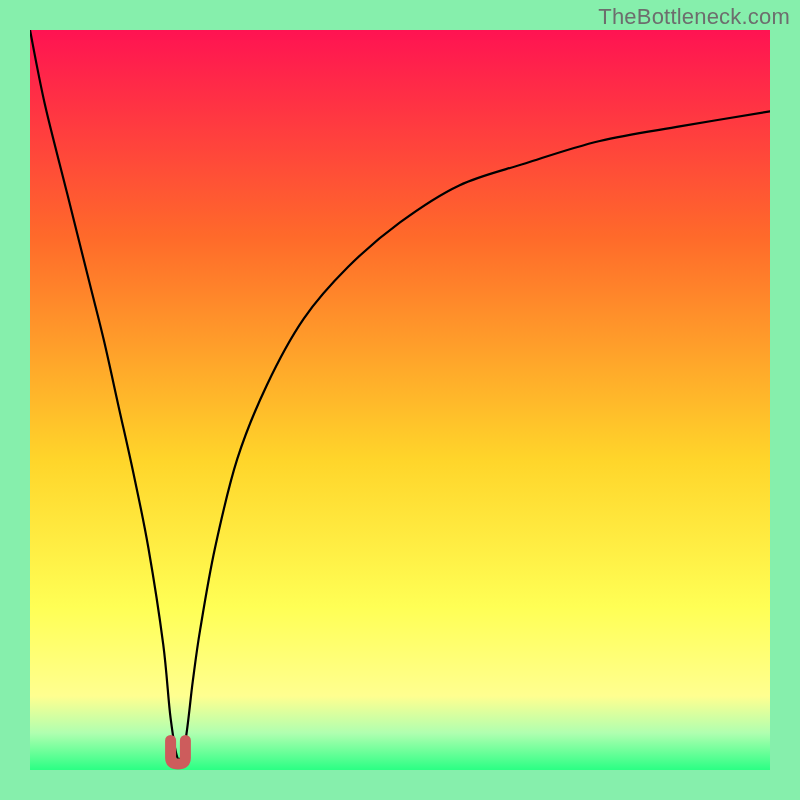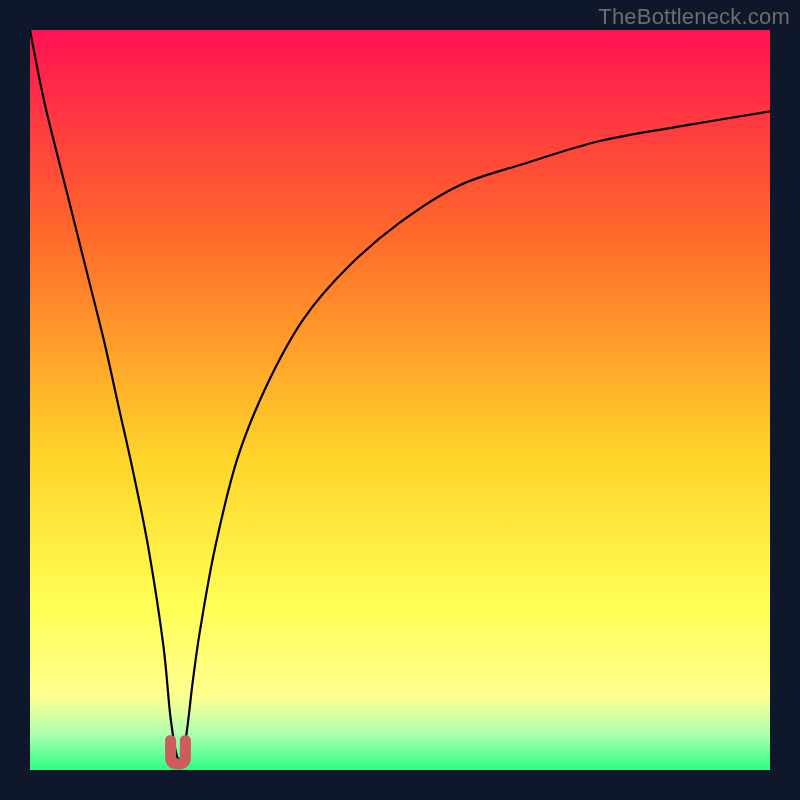--- a/index.html
+++ b/index.html
@@ -9,21 +9,21 @@
     height: 800px;
     overflow: hidden;
     background: #000;
   }
   .frame {
     position: absolute;
     top: 0;
     left: 0;
     width: 800px;
     height: 800px;
-    background: #0f172a;
+    background: #86efac;
   }
   .plot {
     position: absolute;
     top: 30px;
     left: 30px;
     width: 740px;
     height: 740px;
     overflow: hidden;
   }
   .watermark {

